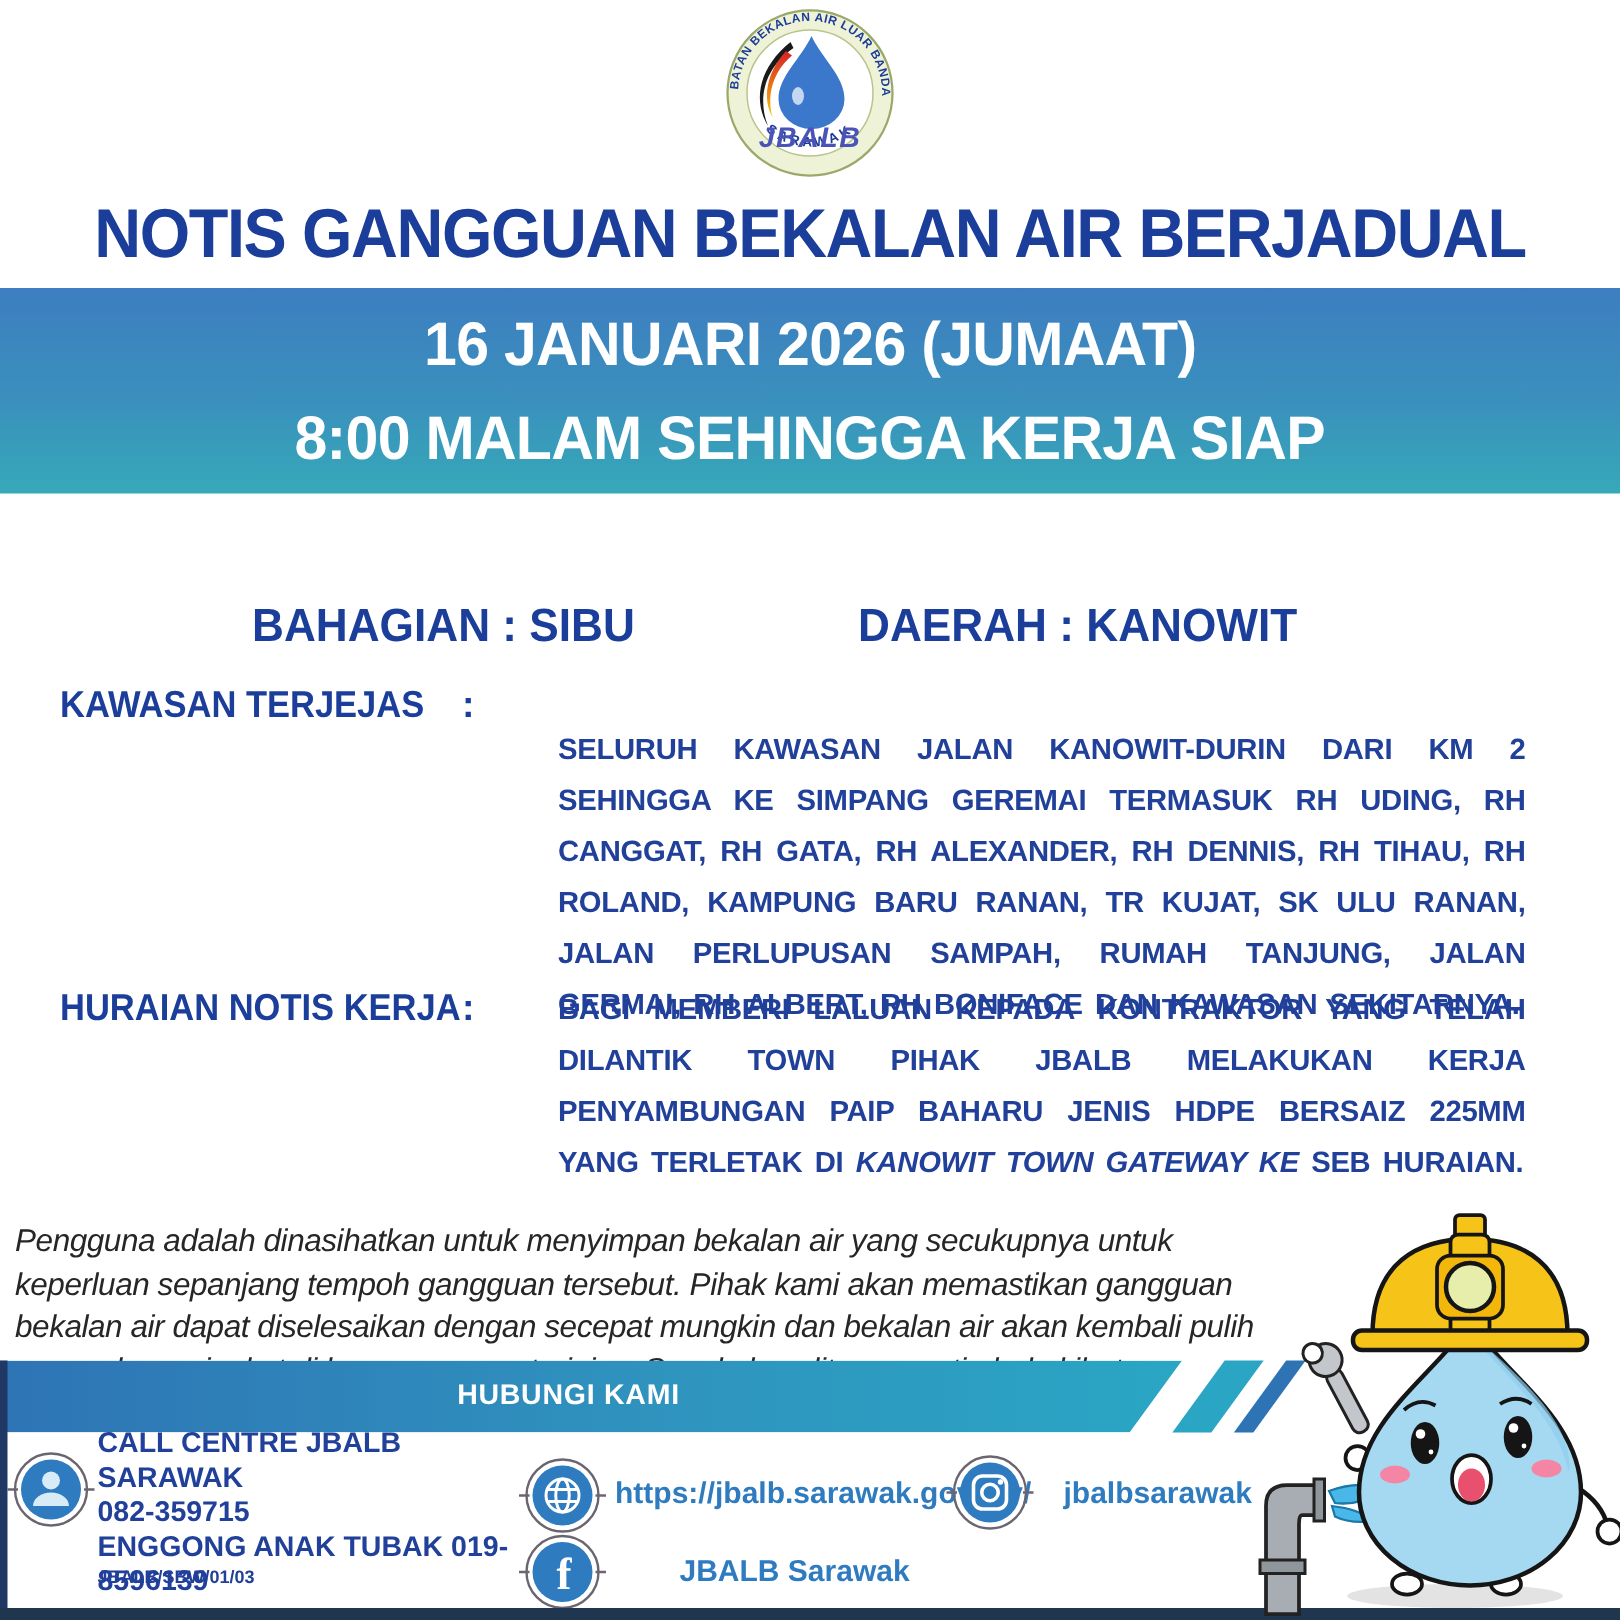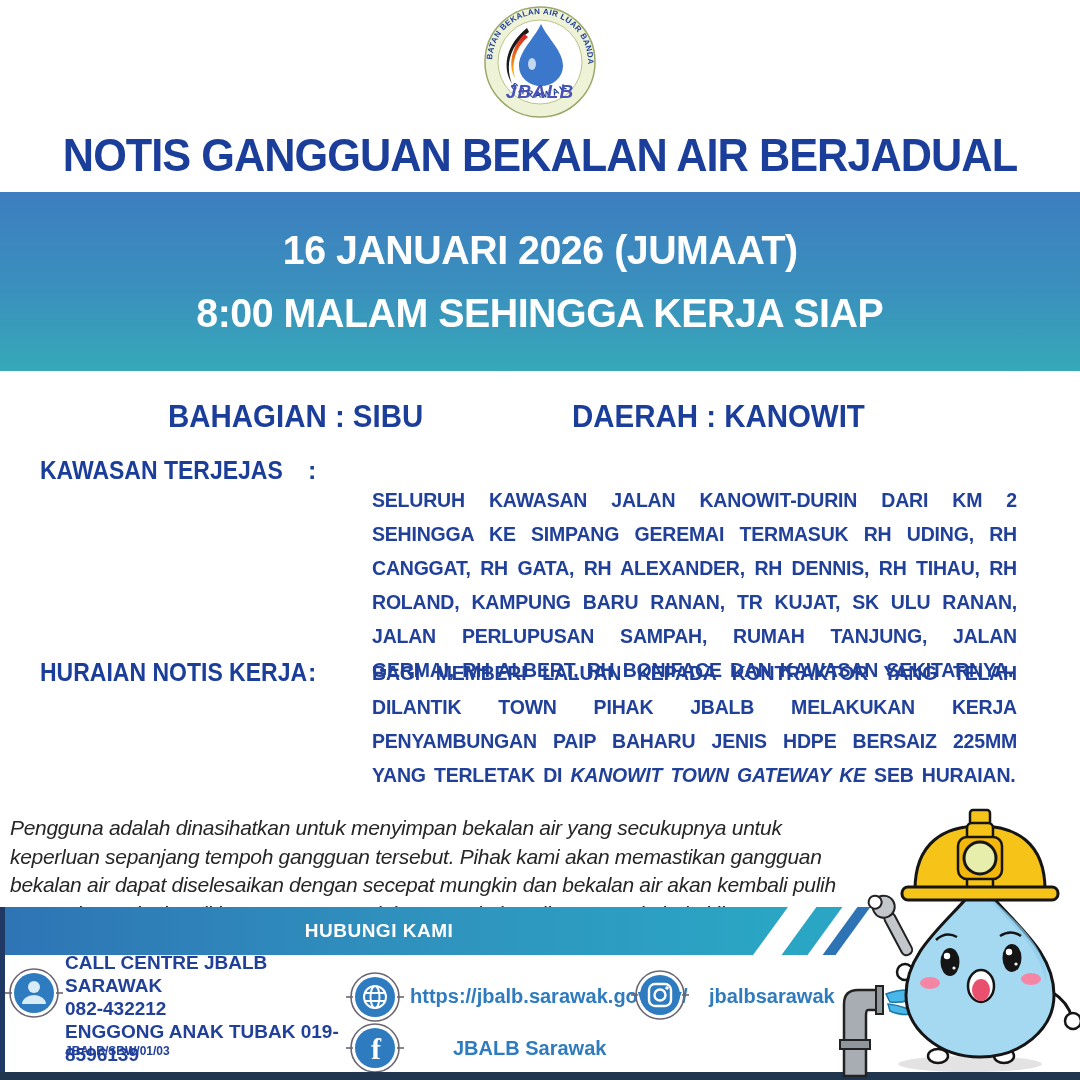--- a/index.html
+++ b/index.html
@@ -11,21 +11,21 @@
   
   .logo { position:absolute; left:455px; top:4px; width:170px; height:116px; }
   
   .title {
     position:absolute; left:0; top:128px; width:1080px; text-align:center;
     font-size:46px; font-weight:bold; color:#1b3e9b; letter-spacing:-1px;
     transform:scaleX(0.94); transform-origin:50% 50%; white-space:nowrap;
   }
   
   .banner {
-    position:absolute; left:0; top:192px; width:1080px; height:179px;
+    position:absolute; left:0; top:192px; width:1080px; height:137px;
     background:linear-gradient(180deg,#3d7ec0 0%,#3a90bd 55%,#36a9b8 100%);
     display:flex; flex-direction:column; align-items:center; justify-content:center; gap:16px;
   }
   .banner .line {
     color:#ffffff; font-weight:bold; font-size:41px; letter-spacing:-0.5px;
     transform:scaleX(0.96); white-space:nowrap;
   }
   
   .region { position:absolute; top:399px; font-size:31px; font-weight:bold; color:#1b3e9b; white-space:nowrap; transform:scaleX(0.95); transform-origin:left; }
   .region.bahagian { left:168px; }
@@ -124,21 +124,21 @@
   <svg class="icon-badge" style="left:4px; top:963px;" viewBox="0 0 60 60">
     <circle cx="30" cy="30" r="24" fill="none" stroke="#6b6570" stroke-width="1.6"></circle>
     <line x1="1" y1="30" x2="8" y2="30" stroke="#6b6570" stroke-width="1.6"></line>
     <line x1="52" y1="30" x2="59" y2="30" stroke="#6b6570" stroke-width="1.6"></line>
     <circle cx="30" cy="30" r="20" fill="#2e7bbf"></circle>
     <circle cx="30" cy="24" r="6" fill="#d8ecf8"></circle>
     <path d="M18,41 a12,9 0 0 1 24,0 Z" fill="#d8ecf8"></path>
   </svg>
   <div class="cc-text">
     <div>CALL CENTRE JBALB SARAWAK</div>
-    <div>082-432212</div>
+    <div>082-359715</div>
     <div>ENGGONG ANAK TUBAK 019-8596139</div>
   </div>
   <div class="ref">JBALB/SBW/01/03</div>
 
   <svg class="icon-badge" style="left:345px; top:967px;" viewBox="0 0 60 60">
     <circle cx="30" cy="30" r="24" fill="none" stroke="#6b6570" stroke-width="1.6"></circle>
     <line x1="1" y1="30" x2="8" y2="30" stroke="#6b6570" stroke-width="1.6"></line>
     <line x1="52" y1="30" x2="59" y2="30" stroke="#6b6570" stroke-width="1.6"></line>
     <circle cx="30" cy="30" r="20" fill="#2e7bbf"></circle>
     <circle cx="30" cy="30" r="11" fill="none" stroke="#fff" stroke-width="2"></circle>

